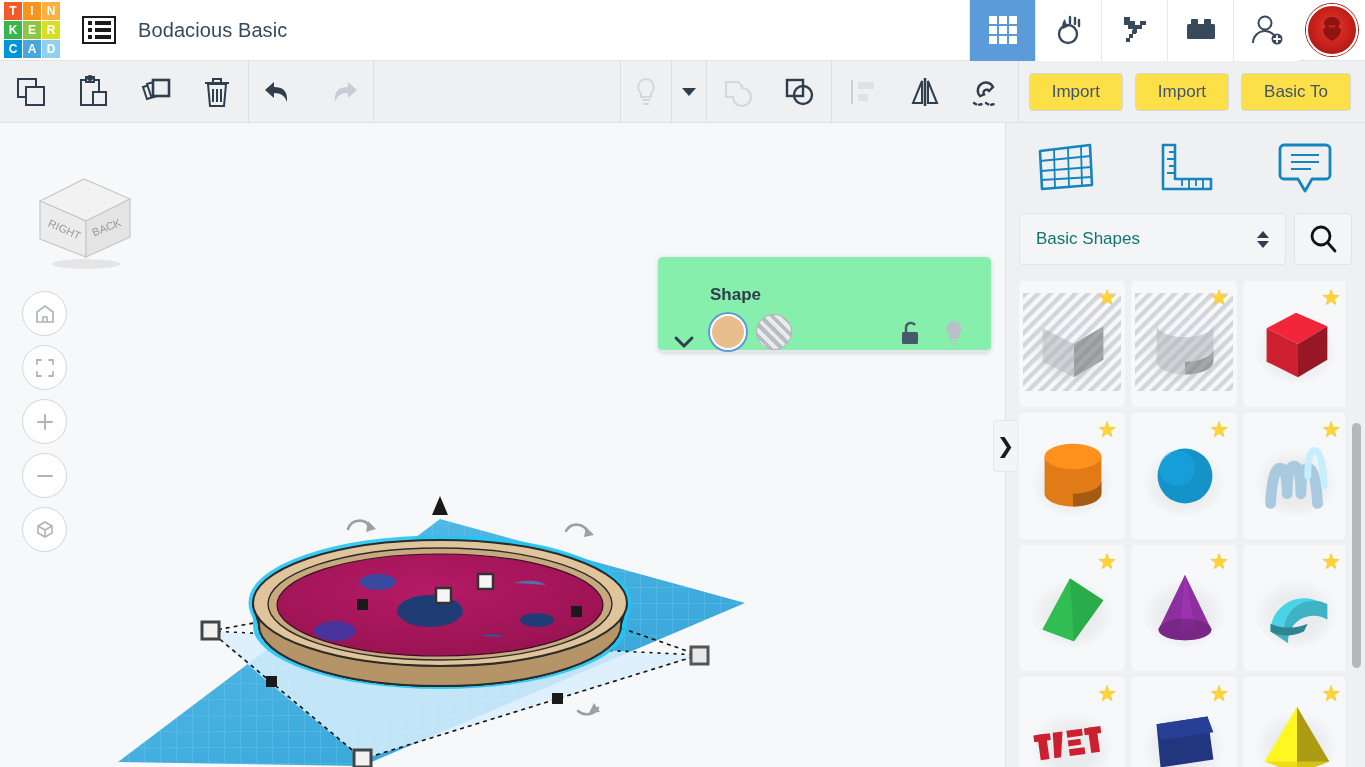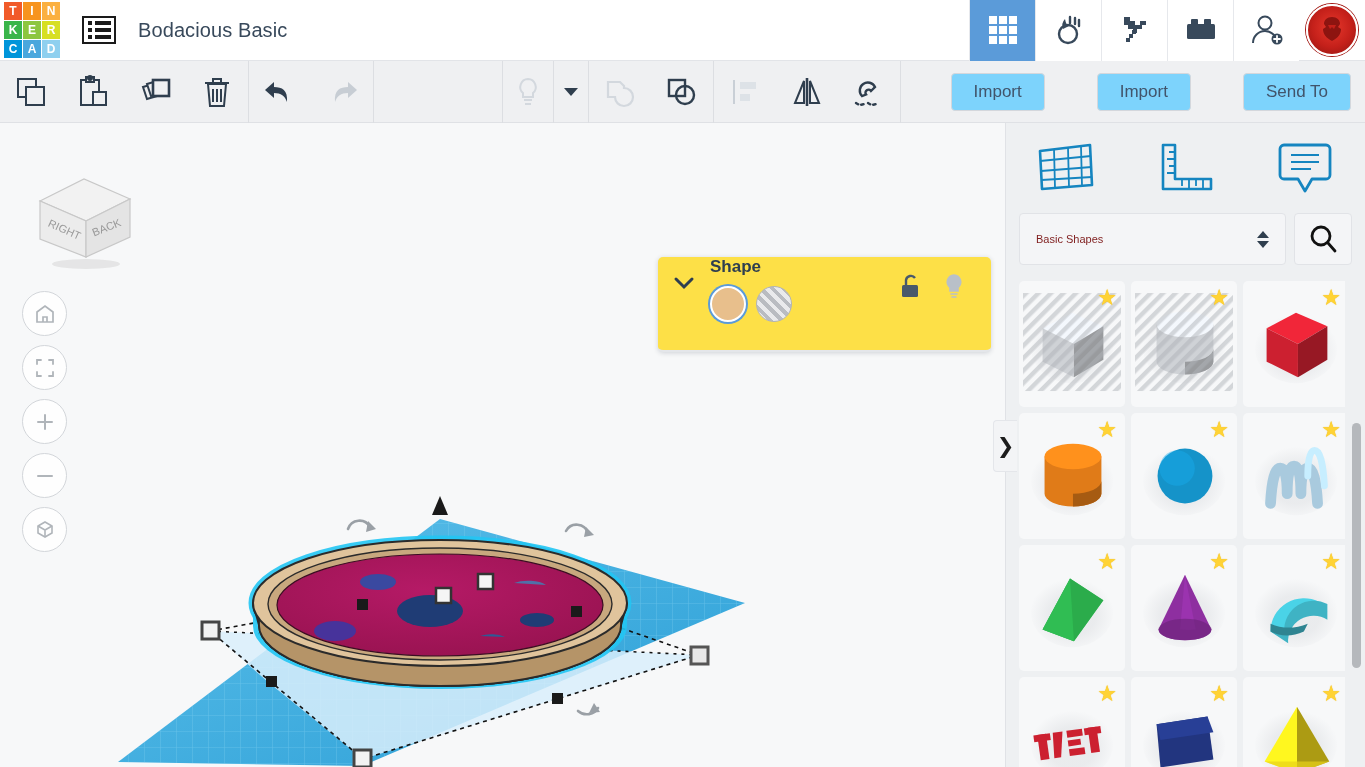--- a/index.html
+++ b/index.html
@@ -67,23 +67,22 @@
   .tb-sep { width: 1px; height: 62px; background: #dcdee2; }
   .tb-btn {
     width: 62px; height: 62px; display: flex; align-items: center; justify-content: center;
     cursor: pointer;
   }
   .tb-btn.wide { width: 50px; }
   .tb-flex { flex: 1; height: 62px; }
   .tb-actions { display: flex; align-items: center; gap: 12px; padding-right: 14px; }
   .tb-action-btn {
     height: 38px; padding: 0 22px; border: 1px solid #d4d7dc; border-radius: 4px;
-    background: #7dd3fc; color: #41546b; font-size: 17px; cursor: pointer;
+    background: #fde047; color: #41546b; font-size: 17px; cursor: pointer;
     font-family: "Liberation Sans", sans-serif;
-    margin-left: 40px;
   }
   .caret-btn { width: 34px; height: 62px; display:flex; align-items:center; justify-content:center; cursor:pointer;}
   .caret { width: 0; height: 0; border-left: 7px solid transparent; border-right: 7px solid transparent;
     border-top: 8px solid #2f3e4e; }
 
   
   .canvas {
     position: absolute; top: 123px; left: 0; width: 1005px; height: 644px;
     background: #f7f8f9; overflow: hidden;
   }
@@ -91,23 +90,23 @@
   .nav-btns { position: absolute; left: 22px; top: 168px; display: flex; flex-direction: column; gap: 9px; }
   .nav-btn {
     width: 45px; height: 45px; border-radius: 50%; border: 1px solid #d3d6da;
     background: rgba(255,255,255,.82); display:flex; align-items:center; justify-content:center;
     cursor: pointer;
   }
 
   
   .shape-panel {
     position: absolute; left: 658px; top: 134px; width: 333px; height: 95px;
-    background: #fde047; border-radius: 5px;
+    background: #86efac; border-radius: 5px;
     box-shadow: 0 1px 5px rgba(30,40,60,.18); border-bottom: 2px solid #e4e6ea;
-    display: flex; align-items: flex-start;
+    display: flex; align-items: flex-end;
   }
   .sp-chevron { width: 52px; display:flex; align-items:center; justify-content:center; cursor:pointer; padding-top: 18px;}
   .sp-body { flex: 1; }
   .sp-title { font-size: 17px; font-weight: bold; color: #2e3e50; margin-bottom: 9px; }
   .sp-swatches { display: flex; gap: 10px; align-items: center; }
   .sw {
     width: 36px; height: 36px; border-radius: 50%; cursor: pointer;
   }
   .sw.solid { background: #e8bf8c; border: 2px solid #fff; box-shadow: 0 0 0 2px #5b9bd9; }
   .sw.hole {
@@ -127,21 +126,21 @@
   .rpanel {
     position: absolute; top: 123px; left: 1005px; width: 360px; height: 644px;
     background: #eef0f2; border-left: 1px solid #e0e2e6;
   }
   .rp-tabs { display: flex; height: 88px; align-items: center; }
   .rp-tab { flex: 1; display: flex; align-items: center; justify-content: center; cursor: pointer; height: 88px; }
   .rp-search-row { display: flex; gap: 8px; padding: 0 13px; margin-top: 2px; }
   .rp-select {
     flex: 1; height: 52px; background: #f4f5f7; border: 1px solid #e1e3e7; border-radius: 4px;
     display: flex; align-items: center; justify-content: space-between; padding: 0 16px;
-    font-size: 11px; color: #7f1d1d; cursor: pointer;
+    font-size: 17px; color: #0f766e; cursor: pointer;
   }
   .spin { display:flex; flex-direction:column; gap:3px; align-items:center; }
   .spin .up { width:0;height:0;border-left:6px solid transparent;border-right:6px solid transparent;border-bottom:7px solid #2f3e4e;}
   .spin .dn { width:0;height:0;border-left:6px solid transparent;border-right:6px solid transparent;border-top:7px solid #2f3e4e;}
   .rp-searchbtn {
     width: 58px; height: 52px; background: #f4f5f7; border: 1px solid #e1e3e7; border-radius: 4px;
     display:flex; align-items:center; justify-content:center; cursor:pointer;
   }
   .shape-grid {
     position: absolute; top: 158px; left: 13px; width: 326px; height: 486px;
@@ -344,21 +343,21 @@
           <path d="M11 21 a8 8 0 1 1 13 -9 l-4 4 a3 3 0 1 0 -5 3.5 z"></path>
           <path d="M5 28 q4 3 8 1 M17 28 q4 3 8 1" stroke-dasharray="2.5 3" stroke-linecap="round"></path>
         </svg>
       </div>
     </div>
     <div class="tb-sep"></div>
 
     <div class="tb-actions" style="margin-left:10px">
       <button class="tb-action-btn">Import</button>
       <button class="tb-action-btn">Import</button>
-      <button class="tb-action-btn">Send To</button>
+      <button class="tb-action-btn">Basic To</button>
     </div>
   </div>
 
   <div class="canvas">
 
     <svg width="1005" height="644" viewBox="0 0 1005 644" style="position:absolute;top:0;left:0">
       <defs>
         <linearGradient id="crustSide" x1="0" y1="0" x2="0" y2="1">
           <stop offset="0%" stop-color="#c8a67c"></stop>
             <stop offset="100%" stop-color="#a98b64"></stop>

